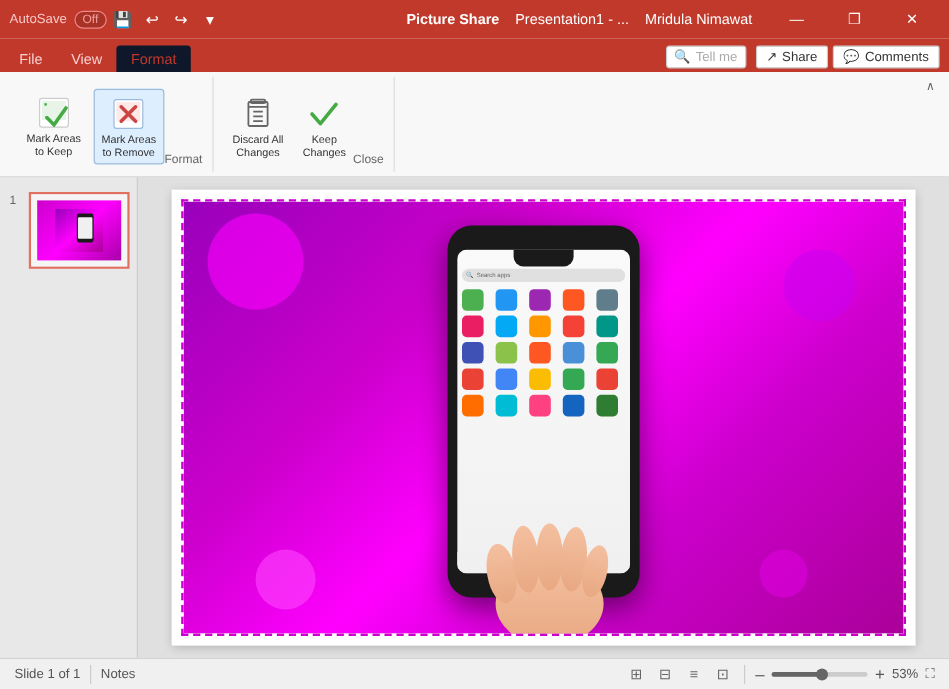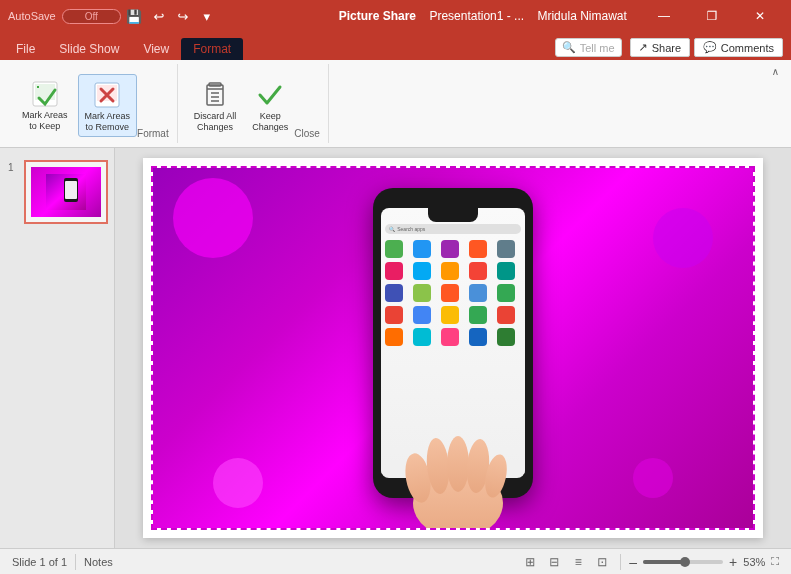--- a/index.html
+++ b/index.html
@@ -12,21 +12,21 @@
       display: flex;
       align-items: center;
       padding: 0 8px;
       color: white;
     }
     .title-bar-left { display: flex; align-items: center; gap: 6px; flex: 1; }
     .autosave-label { font-size: 11px; color: #f8c8c8; }
     .autosave-toggle {
       background: #a93226;
       border-radius: 8px;
-      padding: 1px 22px;
+      padding: 1px 6px;
       font-size: 10px;
       color: #f0a0a0;
       border: 1px solid #e88;
     }
     .title-bar-icons { display: flex; gap: 8px; align-items: center; }
     .title-bar-icon { width: 16px; height: 16px; display: flex; align-items: center; justify-content: center; font-size: 13px; color: white; cursor: pointer; }
     .title-bar-center { flex: 1; text-align: center; font-size: 12px; color: white; }
     .title-bar-right { display: flex; gap: 2px; }
     .win-btn { width: 46px; height: 32px; display: flex; align-items: center; justify-content: center; font-size: 12px; color: white; cursor: pointer; }
 
@@ -362,21 +362,20 @@
   </div>
   <div class="title-bar-right">
     <div class="win-btn">—</div>
     <div class="win-btn">❐</div>
     <div class="win-btn close">✕</div>
   </div>
 </div>
 
 <div class="ribbon-tabs">
   <div class="ribbon-tab">File</div>
-  <div class="ribbon-tab">Slide Show</div>
   <div class="ribbon-tab">View</div>
   <div class="ribbon-tab format-tab" style="color:#c0392b;">Format</div>
   <div class="ribbon-tab-spacer"></div>
   <div class="ribbon-search">
     <span style="font-size:11px;">🔍</span>
     <span style="color:#aaa; font-size:11px;">Tell me</span>
   </div>
   <div class="ribbon-actions">
     <div class="ribbon-action-btn">
       <span>↗</span>

